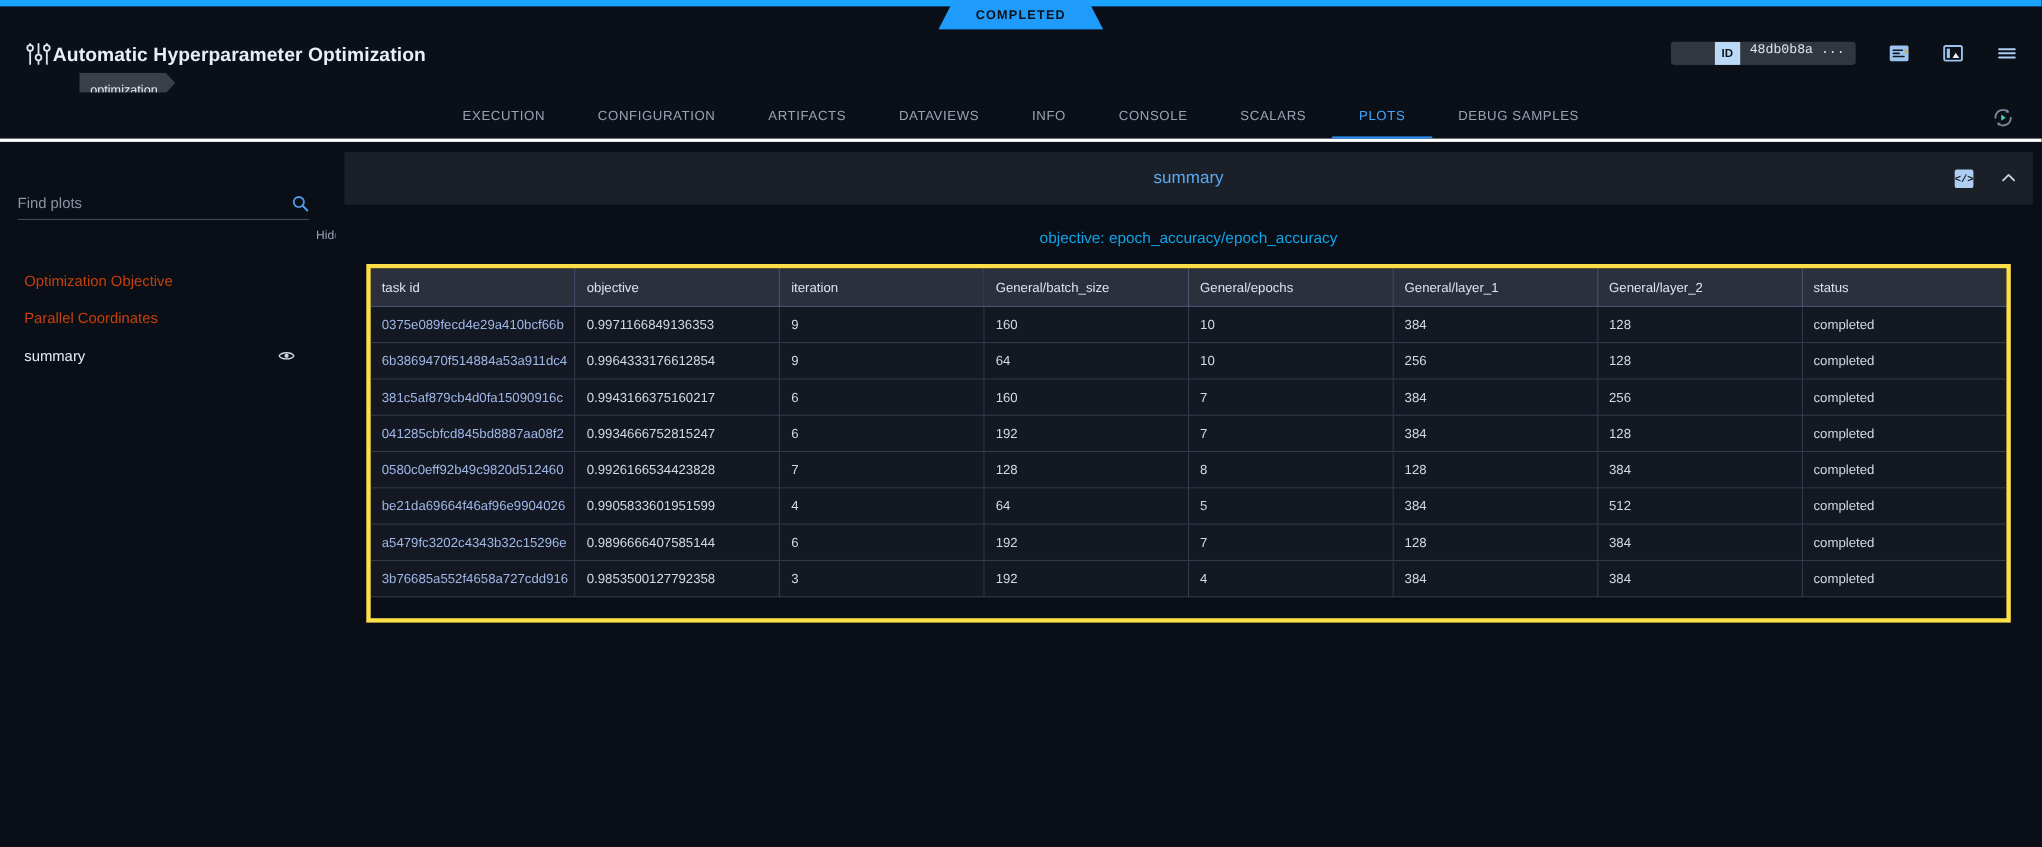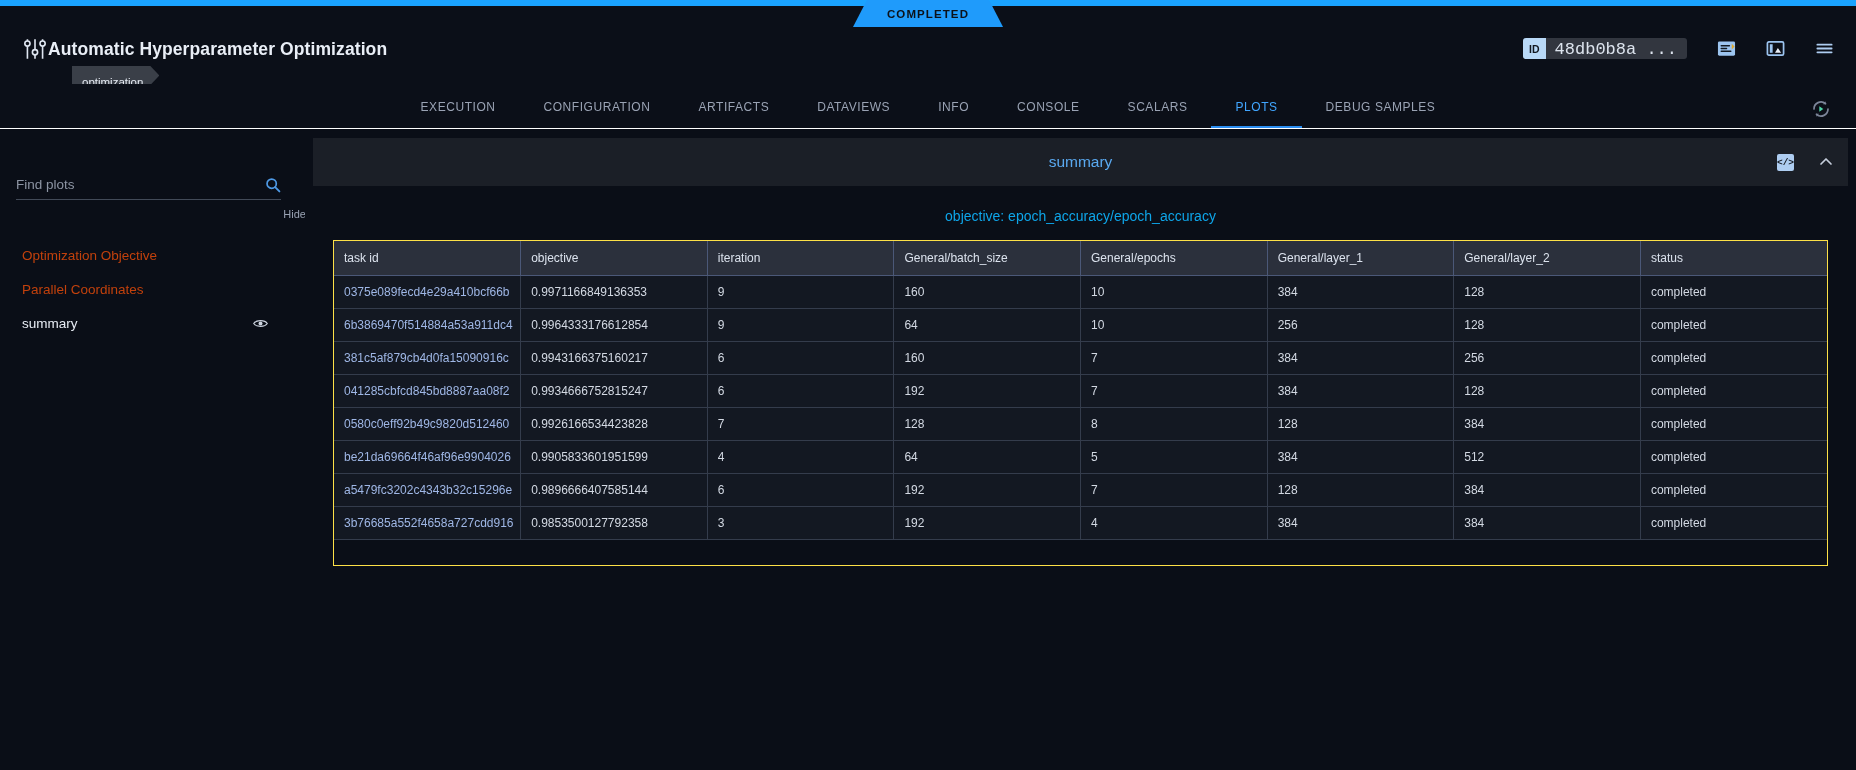--- a/index.html
+++ b/index.html
@@ -48,60 +48,60 @@
     background: #3a3f48; color: #e7ecf4;
     font-size: 11.5px;
     clip-path: polygon(0 0, calc(100% - 9px) 0, 100% 50%, calc(100% - 9px) 100%, 0 100%);
   }
 
   #header-right {
     position: absolute; right: 22px; top: 32px;
     display: flex; align-items: center; gap: 30px;
   }
   #id-badge {
-    display: flex; align-items: flex-end; height: 21px;
-    background: #32363f; border-radius: 3px; overflow: hidden;
+    display: flex; align-items: flex-start; height: 21px;
+    background: #32363f; border-radius: 3px; overflow: hidden; padding-left: 40px;
   }
   #id-badge .key {
     background: #b9d9f7; color: #12171f;
     font-size: 10.5px; font-weight: bold;
     padding: 0 6px; height: 21px; display: flex; align-items: center;
   }
   #id-badge .val {
-    color: #dde4ee; font-size: 17px; padding: 0 10px 0 9px;
+    color: #dde4ee; font-size: 12px; padding: 0 10px 0 9px;
     font-family: "Liberation Mono", monospace;
   }
   .hdr-icon { width: 19px; height: 19px; cursor: pointer; display: block; }
 
   
   #tabbar {
     position: absolute; top: 84px; left: 0; width: 1856px; height: 45px;
     background: #0b0f18;
-    border-bottom: 1px solid #ffffff;
+    border-bottom: 3px solid #ffffff;
     display: flex; align-items: flex-end; justify-content: center;
   }
   #tabs { display: flex; align-items: flex-end; gap: 0; }
   .tab {
     padding: 0 24px 12px 24px;
     font-size: 12px; letter-spacing: .55px; font-weight: 500;
     color: #9aa3b4; cursor: pointer;
     border-bottom: 2px solid transparent;
     white-space: nowrap;
   }
   .tab.active { color: #41a6ff; border-bottom-color: #2a8df0; }
   #refresh-icon-wrap {
     position: absolute; right: 24px; bottom: 8px;
     width: 22px; height: 22px; cursor: pointer;
   }
 
   
   #sidebar {
     position: absolute; top: 130px; left: 0; width: 348px; height: 640px;
     background: #0a0e17;
-    border-right: 5px solid #a16207;
+    border-right: 1px solid #a16207;
   }
   #search-row {
     position: absolute; top: 40px; left: 16px; width: 265px;
     height: 30px; border-bottom: 1px solid #424a58;
     display: flex; align-items: center;
   }
   #search-input {
     flex: 1; background: transparent; border: none; outline: none;
     color: #d6dce6; font-size: 13.5px; font-family: "Liberation Sans", sans-serif;
   }
@@ -151,21 +151,21 @@
   #plot-body { padding: 22px 0 0 0; background: #0a0e17; }
   #plot-subtitle {
     text-align: center; font-size: 14px; color: #0ea5e9;
     margin-bottom: 16px;
   }
 
   
   #table-clip {
     margin: 0 20px 0 20px;
     height: 326px; overflow: hidden;
-    border: 1px solid #fde047;
+    border: 4px solid #fde047;
   }
   table { border-collapse: collapse; width: 100%; table-layout: fixed; }
   th {
     background: #2b303c; color: #dce3ee;
     font-size: 12px; font-weight: normal; text-align: left;
     padding: 10px 10px; height: 29px;
     border-right: 1px solid #4c5costumes; border-right: 1px solid #4b5878;
     border-bottom: 1px solid #4b5878;
     white-space: nowrap; overflow: hidden;
   }

